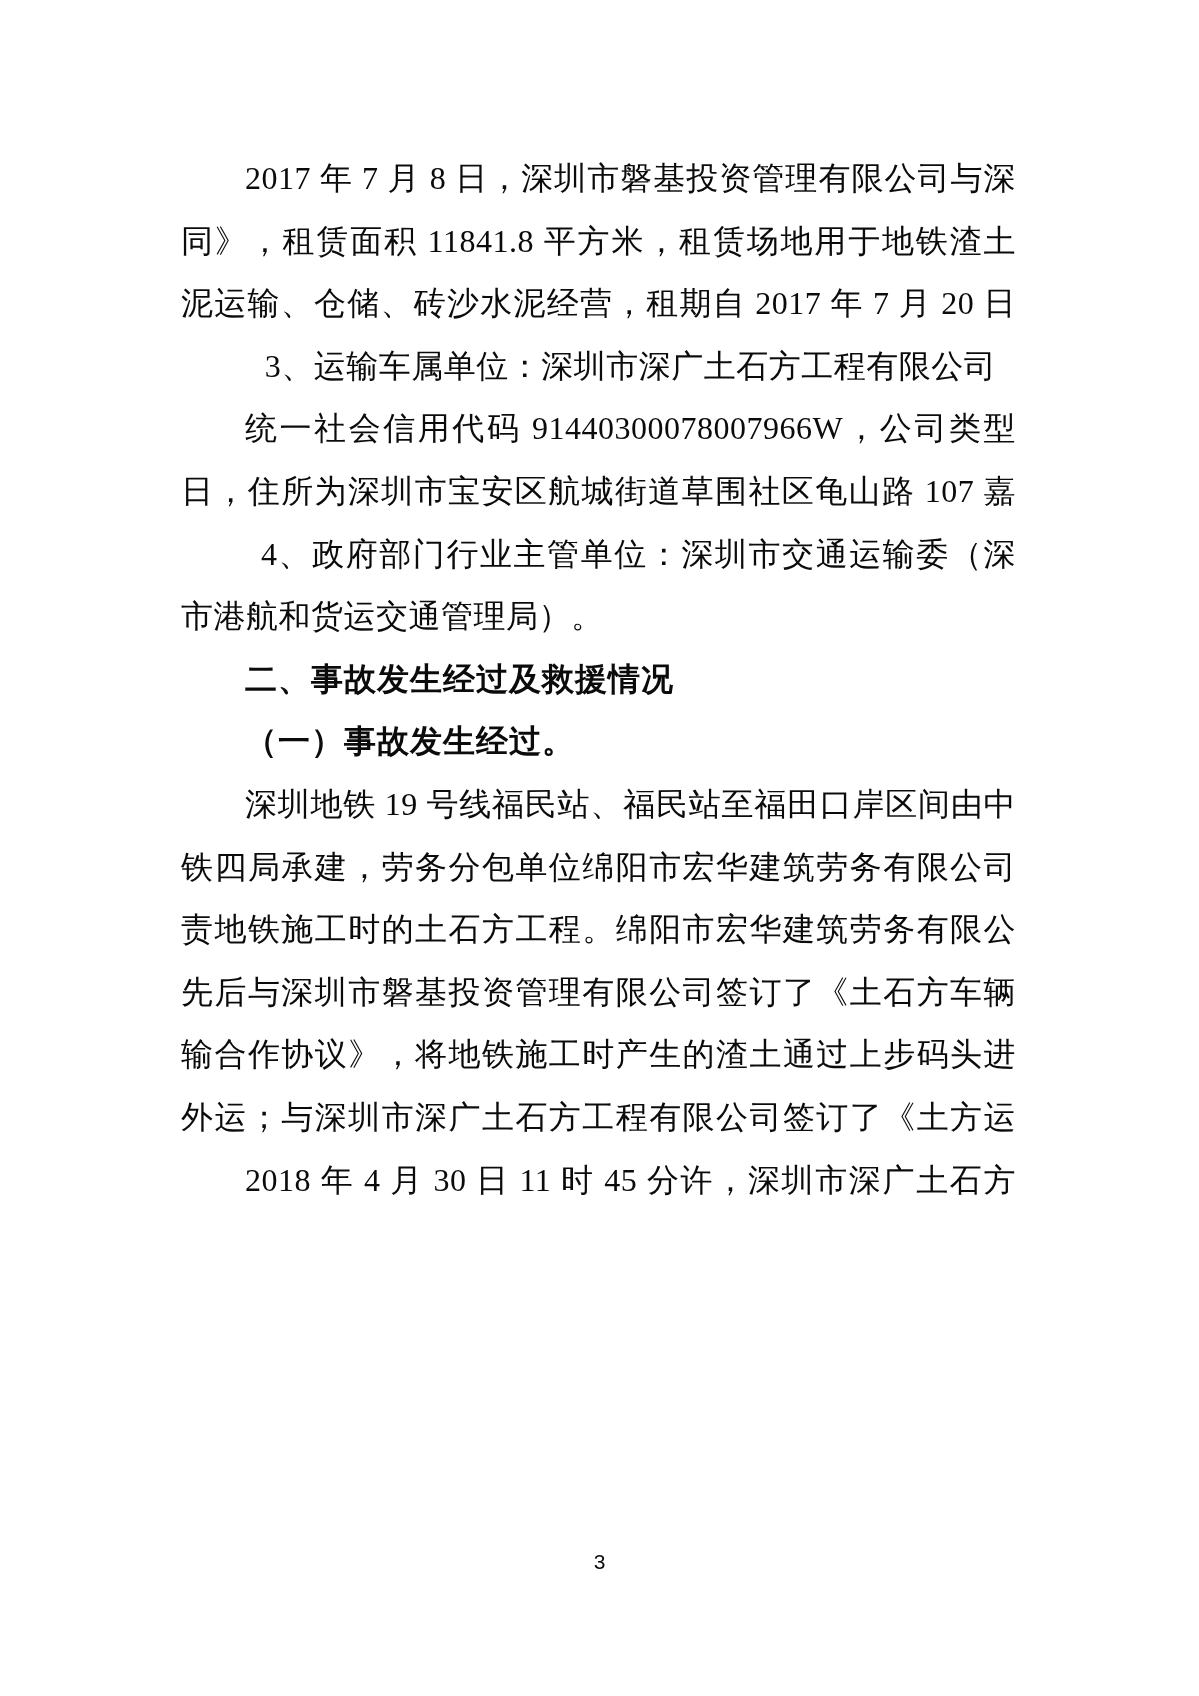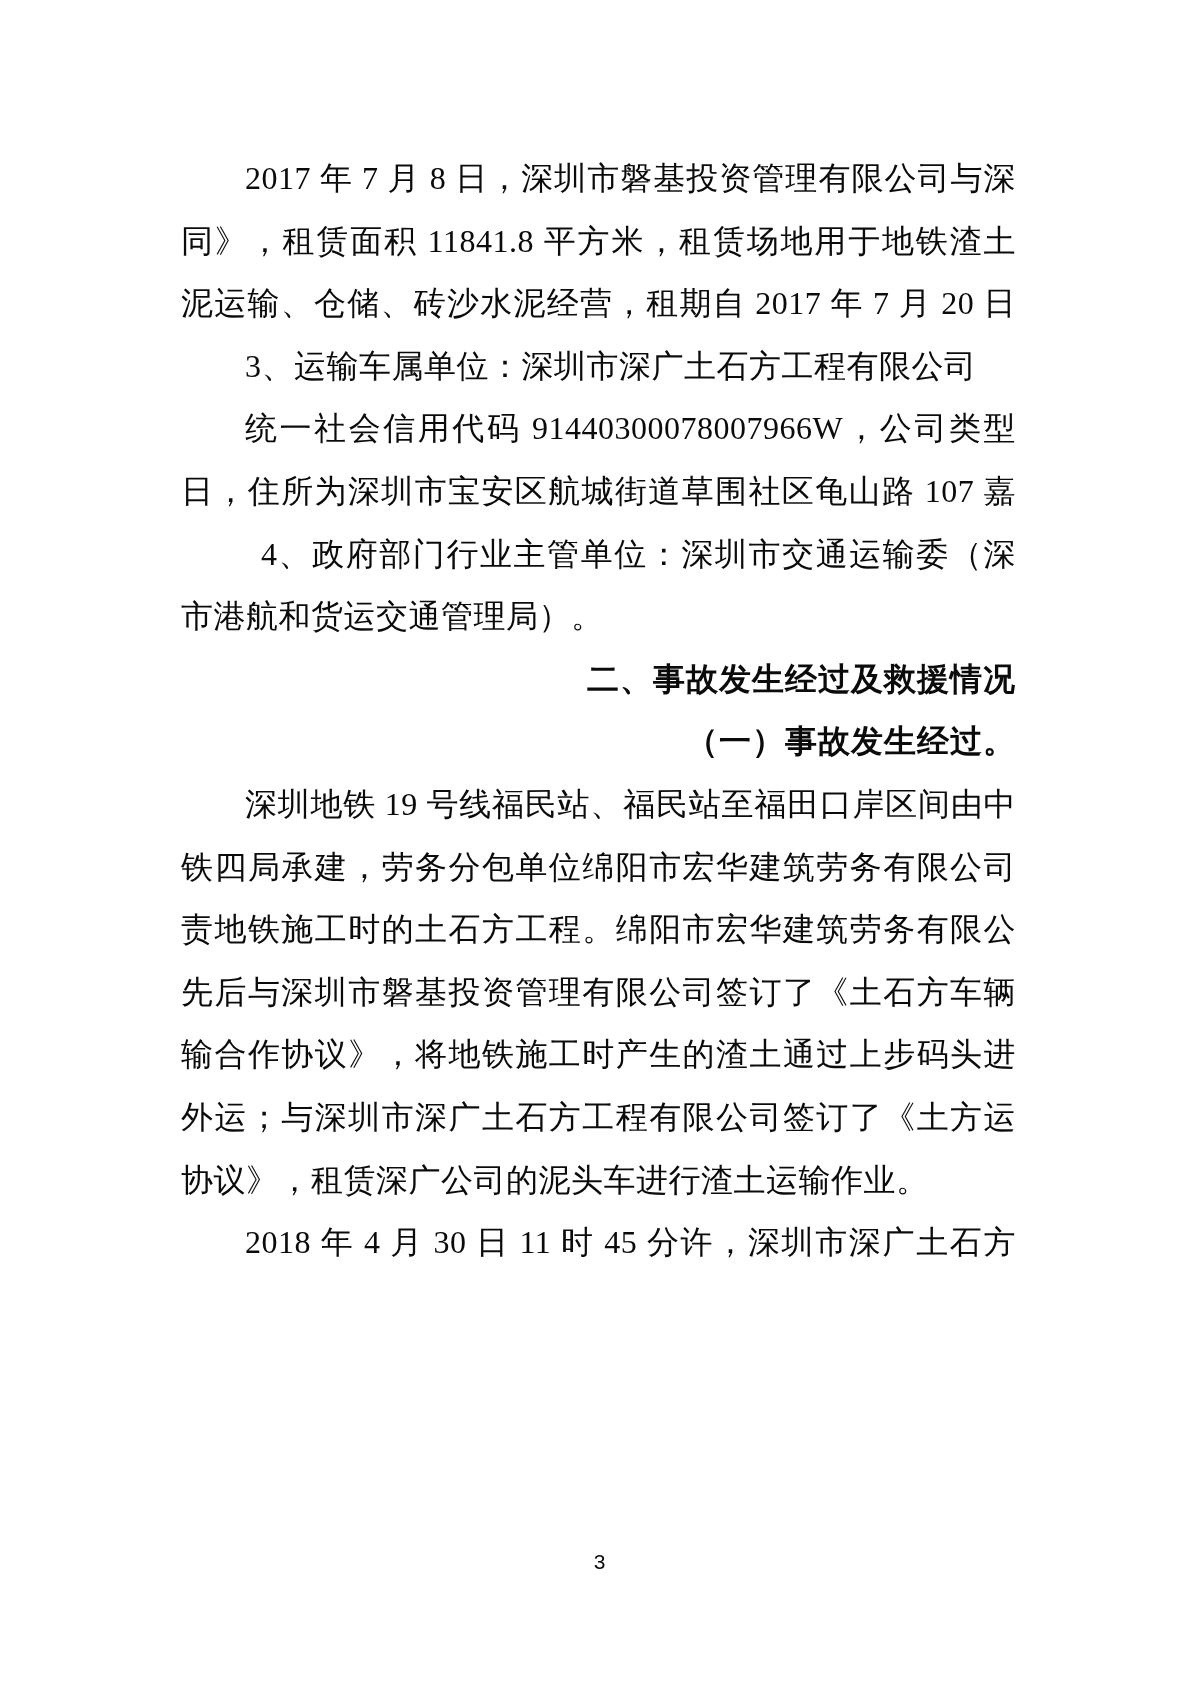--- a/index.html
+++ b/index.html
@@ -33,21 +33,20 @@
   .line.justify {
     white-space: normal;
     text-align: justify;
     text-align-last: justify;
     overflow: hidden;
   }
   .line.heading {
     font-family: "Liberation Sans", "DejaVu Sans", sans-serif;
     font-weight: 700;
     letter-spacing: 1px;
-    text-align: right;
   }
   .page-number {
     position: absolute;
     left: 0;
     right: 0;
     top: 1548px;
     text-align: center;
     font-size: 21px;
     line-height: 28px;
     font-family: "Liberation Sans", "DejaVu Sans", sans-serif;
@@ -55,30 +54,29 @@
   }
 </style>
 </head>
 <body>
 
 <div class="page">
   <div class="doc-body">
       <div class="line justify" style="text-indent: 2em;">2017 年 7 月 8 日，深圳市磐基投资管理有限公司与深圳</div>
       <div class="line justify">同》，租赁面积 11841.8 平方米，租赁场地用于地铁渣土淤</div>
       <div class="line justify">泥运输、仓储、砖沙水泥经营，租期自 2017 年 7 月 20 日至</div>
-      <div class="line" style="text-indent: 2em;">3、运输车属单位：深圳市深广土石方工程有限公司</div>
+      <div class="line" style="text-indent: 2em; text-align: center;">3、运输车属单位：深圳市深广土石方工程有限公司</div>
       <div class="line justify" style="text-indent: 2em;">统一社会信用代码 91440300078007966W，公司类型为有</div>
       <div class="line justify">日，住所为深圳市宝安区航城街道草围社区龟山路 107 嘉庆</div>
       <div class="line justify" style="text-indent: 2.5em;">4、政府部门行业主管单位：深圳市交通运输委（深圳</div>
       <div class="line">市港航和货运交通管理局）。</div>
       <div class="line heading" style="text-indent: 2em;">二、事故发生经过及救援情况</div>
       <div class="line heading" style="text-indent: 2em;">（一）事故发生经过。</div>
       <div class="line justify" style="text-indent: 2em;">深圳地铁 19 号线福民站、福民站至福田口岸区间由中</div>
       <div class="line justify">铁四局承建，劳务分包单位绵阳市宏华建筑劳务有限公司负</div>
       <div class="line justify">责地铁施工时的土石方工程。绵阳市宏华建筑劳务有限公司</div>
       <div class="line justify">先后与深圳市磐基投资管理有限公司签订了《土石方车辆运</div>
       <div class="line justify">输合作协议》，将地铁施工时产生的渣土通过上步码头进行</div>
       <div class="line justify">外运；与深圳市深广土石方工程有限公司签订了《土方运输</div>
-      <div class="line">协议》，租赁深广公司的泥头车进行渣土运输作业。</div>
       <div class="line justify" style="text-indent: 2em;">2018 年 4 月 30 日 11 时 45 分许，深圳市深广土石方工</div>
     </div>
   <div class="page-number">3</div>
 </div>
 
 </body></html>

